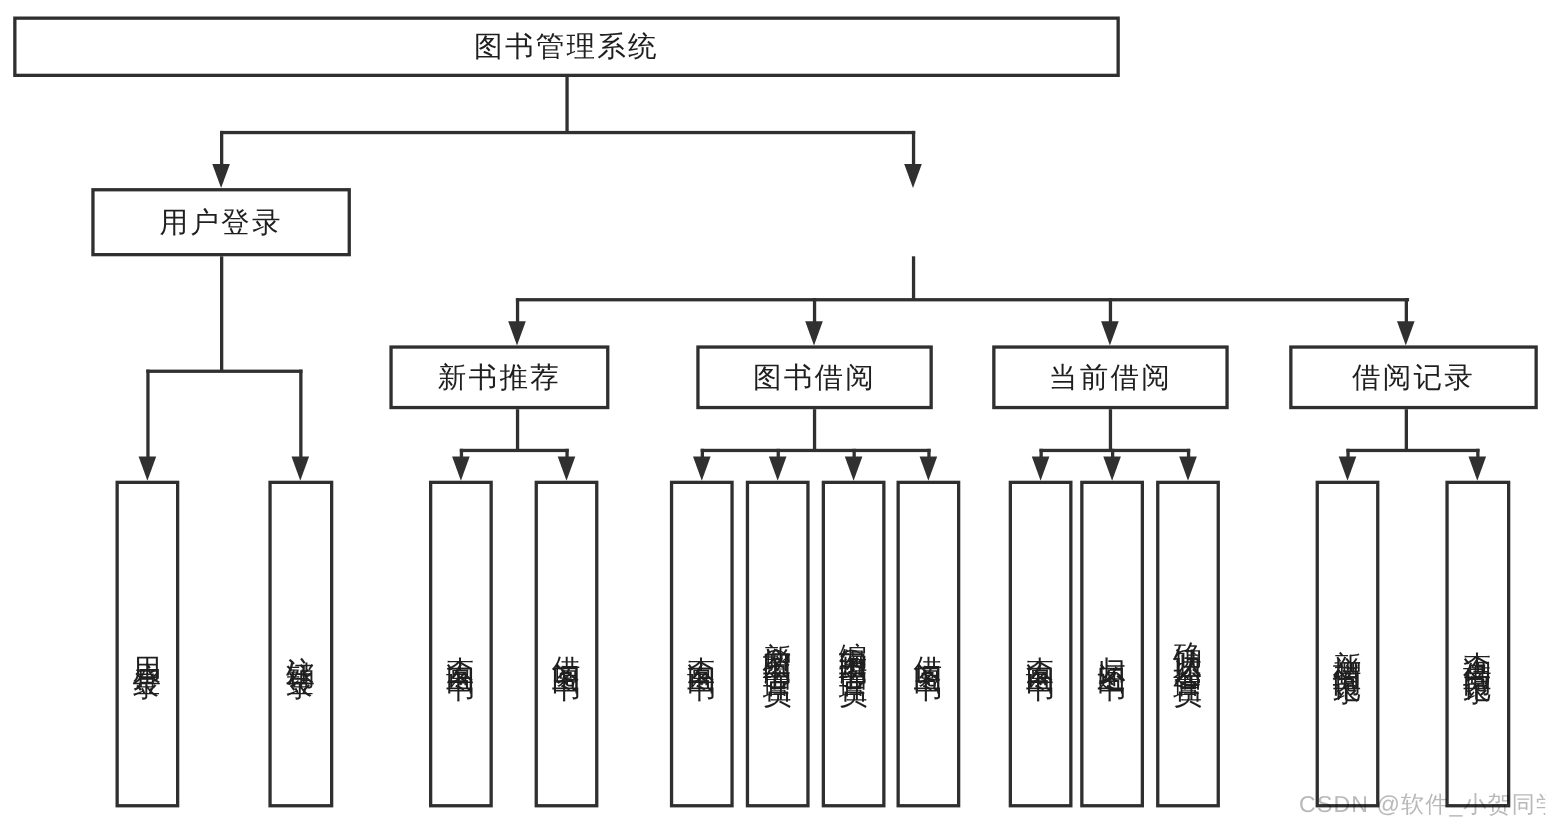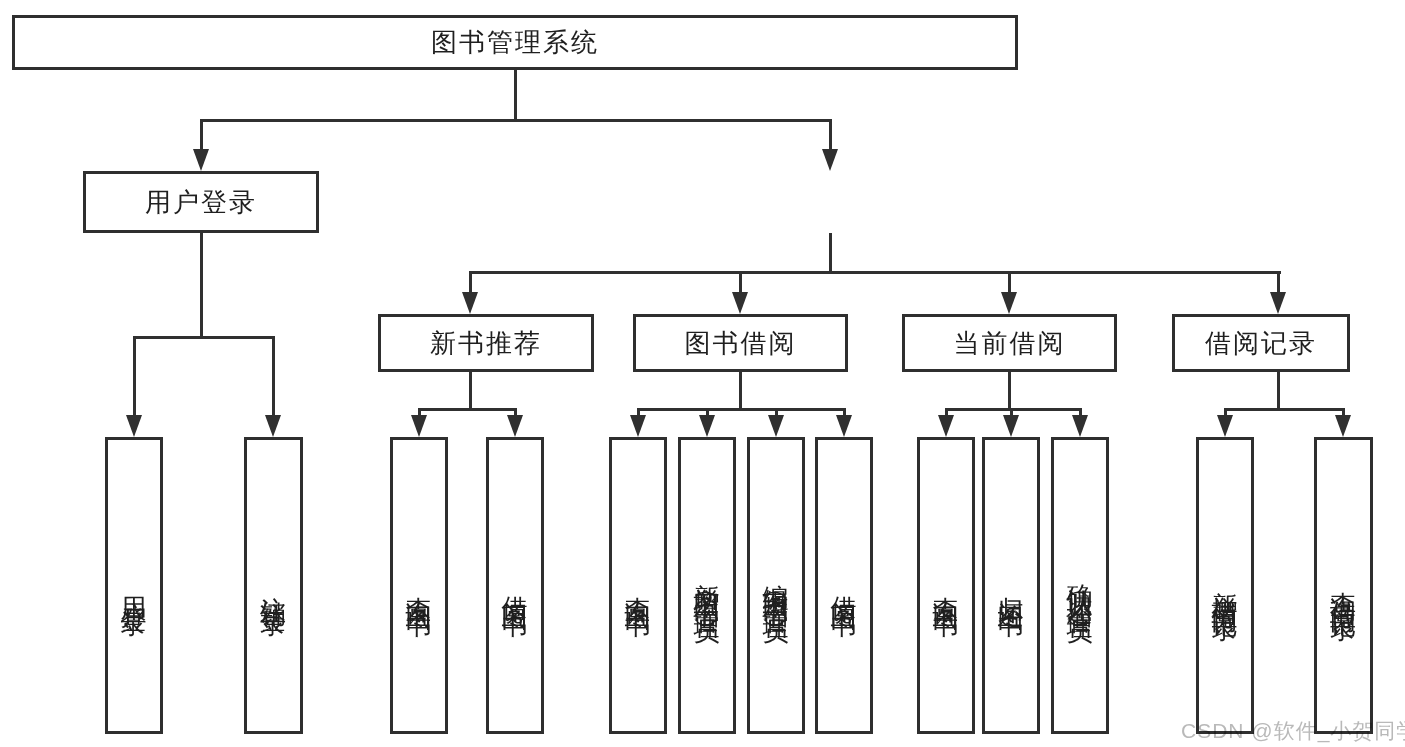--- a/index.html
+++ b/index.html
@@ -82,24 +82,24 @@
   <div class="hline" style="left:469px;top:271px;width:812px;"></div>
   <div class="vline" style="left:469px;top:271px;height:23px;"></div>
   <div class="arrow" style="left:462px;top:292px;"></div>
   <div class="vline" style="left:739px;top:271px;height:23px;"></div>
   <div class="arrow" style="left:732px;top:292px;"></div>
   <div class="vline" style="left:1008px;top:271px;height:23px;"></div>
   <div class="arrow" style="left:1001px;top:292px;"></div>
   <div class="vline" style="left:1277px;top:271px;height:23px;"></div>
   <div class="arrow" style="left:1270px;top:292px;"></div>
 
-  <div class="box" style="left:378px;top:314px;width:216px;height:58px;">新书推荐</div>
+  <div class="box" style="left:354px;top:314px;width:200px;height:58px;">新书推荐</div>
   <div class="box" style="left:633px;top:314px;width:215px;height:58px;">图书借阅</div>
   <div class="box" style="left:902px;top:314px;width:215px;height:58px;">当前借阅</div>
-  <div class="box" style="left:1172px;top:314px;width:178px;height:58px;">借阅记录</div>
+  <div class="box" style="left:1172px;top:314px;width:226px;height:58px;">借阅记录</div>
 
   <div class="vline" style="left:469px;top:372px;height:38px;"></div>
   <div class="hline" style="left:418px;top:408px;width:99px;"></div>
   <div class="vline" style="left:418px;top:408px;height:10px;"></div>
   <div class="arrow" style="left:411px;top:415px;"></div>
   <div class="vline" style="left:514px;top:408px;height:10px;"></div>
   <div class="arrow" style="left:507px;top:415px;"></div>
 
   <div class="vline" style="left:739px;top:372px;height:38px;"></div>
   <div class="hline" style="left:637px;top:408px;width:209px;"></div>

